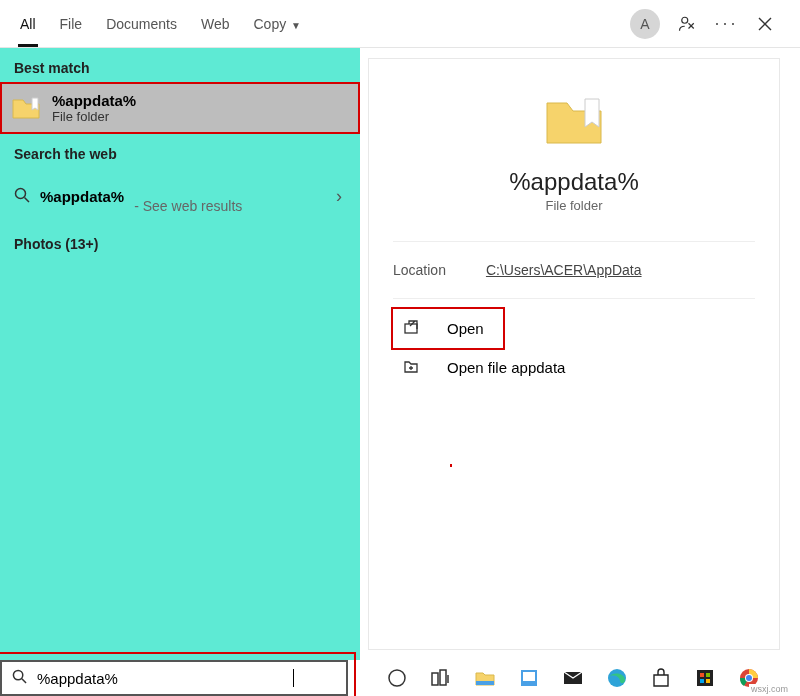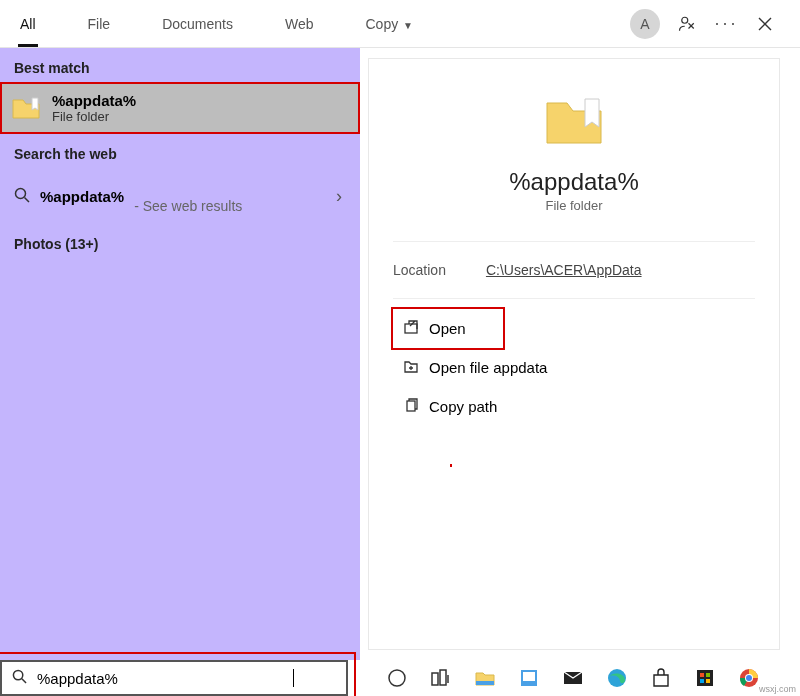--- a/index.html
+++ b/index.html
@@ -14,21 +14,20 @@
     position: relative;
   }
   
   .tabs {
     height: 48px;
     display: flex;
     align-items: center;
     padding: 0 8px 0 8px;
     border-bottom: 1px solid #e5e5e5;
     position: relative;
-    gap: 28px;
   }
   .tab {
     padding: 14px 12px 14px 12px;
     font-size: 14px;
     color: #555;
     cursor: pointer;
     position: relative;
   }
   .tab.active { color: #111; font-weight: 400; }
   .tab.active::after {
@@ -57,21 +56,21 @@
   .dots { font-size: 18px; letter-spacing: 2px; color:#555;}
   .close-x svg { width:14px; height:14px; }
 
   
   .cols {
     display: flex;
     height: 612px; 
   }
   .left {
     width: 360px;
-    background: #c4b5fd;
+    background: #5eead4;
     position: relative;
   }
   .right {
     flex: 1;
     background: #fff;
     padding: 10px 20px 0 8px;
     position: relative;
   }
   .right-panel {
     border: 1px solid #e8e8e8;
@@ -127,21 +126,21 @@
   .preview-title { font-size: 24px; margin-top: 18px; color:#222;}
   .preview-sub { font-size: 13px; color:#666; margin-top: 2px;}
   .kv-row {
     display:flex; padding: 20px 0 20px 0; gap: 40px; border-bottom:1px solid #eee;
     font-size: 14px;
   }
   .kv-row .k { color:#555; }
   .kv-row .v { color:#444; text-decoration: underline; cursor:pointer;}
   .actions { padding-top: 10px; }
   .action-row {
-    display:flex; align-items:center; gap: 10px;
+    display:flex; align-items:center; gap: 28px;
     padding: 10px 10px;
     font-size: 15px;
     cursor:pointer;
   }
   .action-row .aicon svg { width:16px; height:16px; }
   .action-open { outline: 2px solid #d40000; width: 110px; display:flex;}
 
   .red-dot { position:absolute; left:450px; top:464px; width:2px; height:3px; background:#d40000;}
 
   
@@ -166,21 +165,21 @@
   }
   
   .taskbar {
     position:absolute; left:360px; right:0; bottom:0; height:36px;
     background:#fff;
     display:flex; align-items:center; gap:22px;
     padding-left: 26px;
   }
   .taskbar .ticon { width:22px; height:22px; display:flex; align-items:center; justify-content:center; }
   .taskbar .ticon svg{ width:100%; height:100%; }
-  .watermark { position:absolute; right:2px; bottom:2px; font-size:9px; color:#999; background:#fff; padding:0 2px;}
+  .watermark { position:absolute; right:10px; bottom:2px; font-size:9px; color:#999; background:#fff; padding:0 2px;}
 </style>
 </head>
 <body>
 
 <div class="tabs">
   <div class="tab active"><span>All</span></div>
   <div class="tab"><span>File</span></div>
   <div class="tab"><span>Documents</span></div>
   <div class="tab"><span>Web</span></div>
   <div class="tab"><span>Copy</span><span class="chev"> ▼</span></div>
@@ -262,29 +261,20 @@
         </div>
         <div class="action-row">
           <span class="aicon">
             <svg viewBox="0 0 16 16" fill="none" stroke="#333" stroke-width="1.3">
                 <path d="M2 4v10h12V6H8L6 4H2z"></path>
                 <path d="M8 8v4m-2-2h4"></path>
               </svg>
           </span>
           <span>Open file appdata</span>
         </div>
-        <div class="action-row">
-          <span class="aicon">
-            <svg viewBox="0 0 16 16" fill="none" stroke="#333" stroke-width="1.3">
-                <rect x="4" y="4" width="8" height="10"></rect>
-                <path d="M6 4V2h8v10h-2"></path>
-              </svg>
-          </span>
-          <span>Copy path</span>
-        </div>
       </div>
     </div>
   </div>
 </div>
 
 <div class="red-dot"></div>
 
 <div class="search-bar">
   <span class="sicon">
     <svg viewBox="0 0 16 16" fill="none" stroke="#333" stroke-width="1.6">

